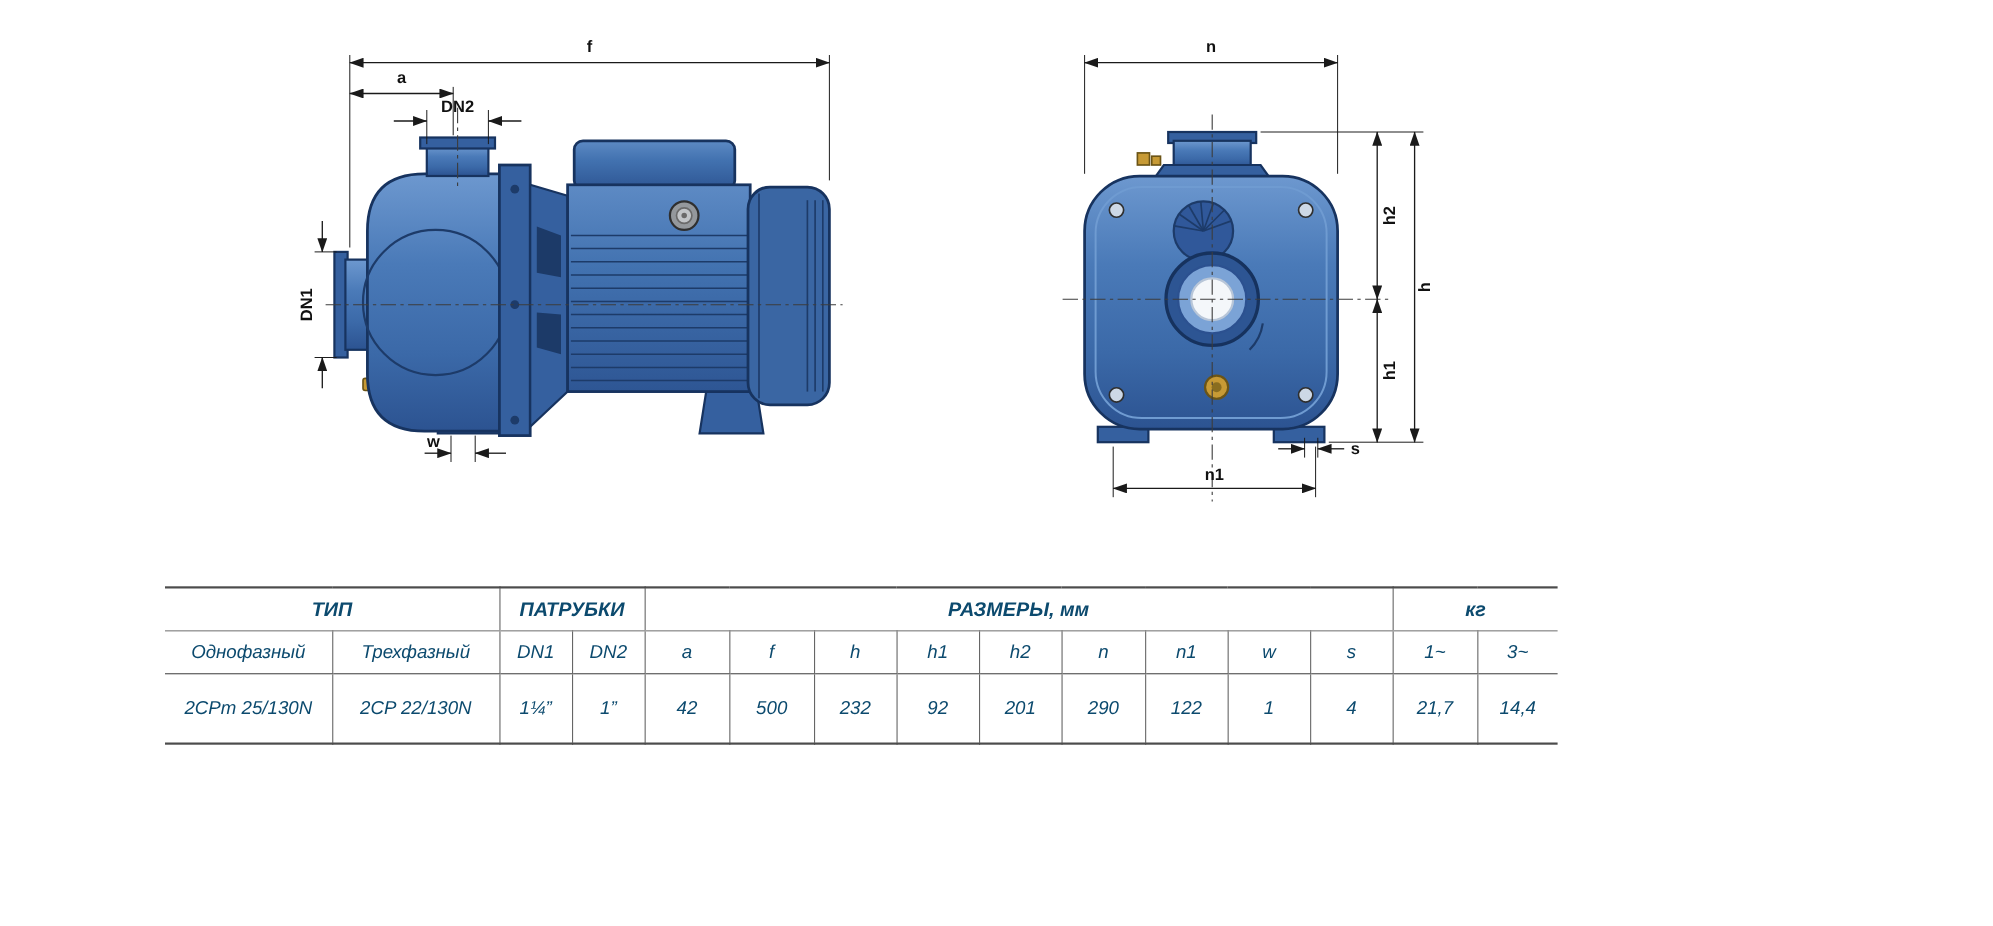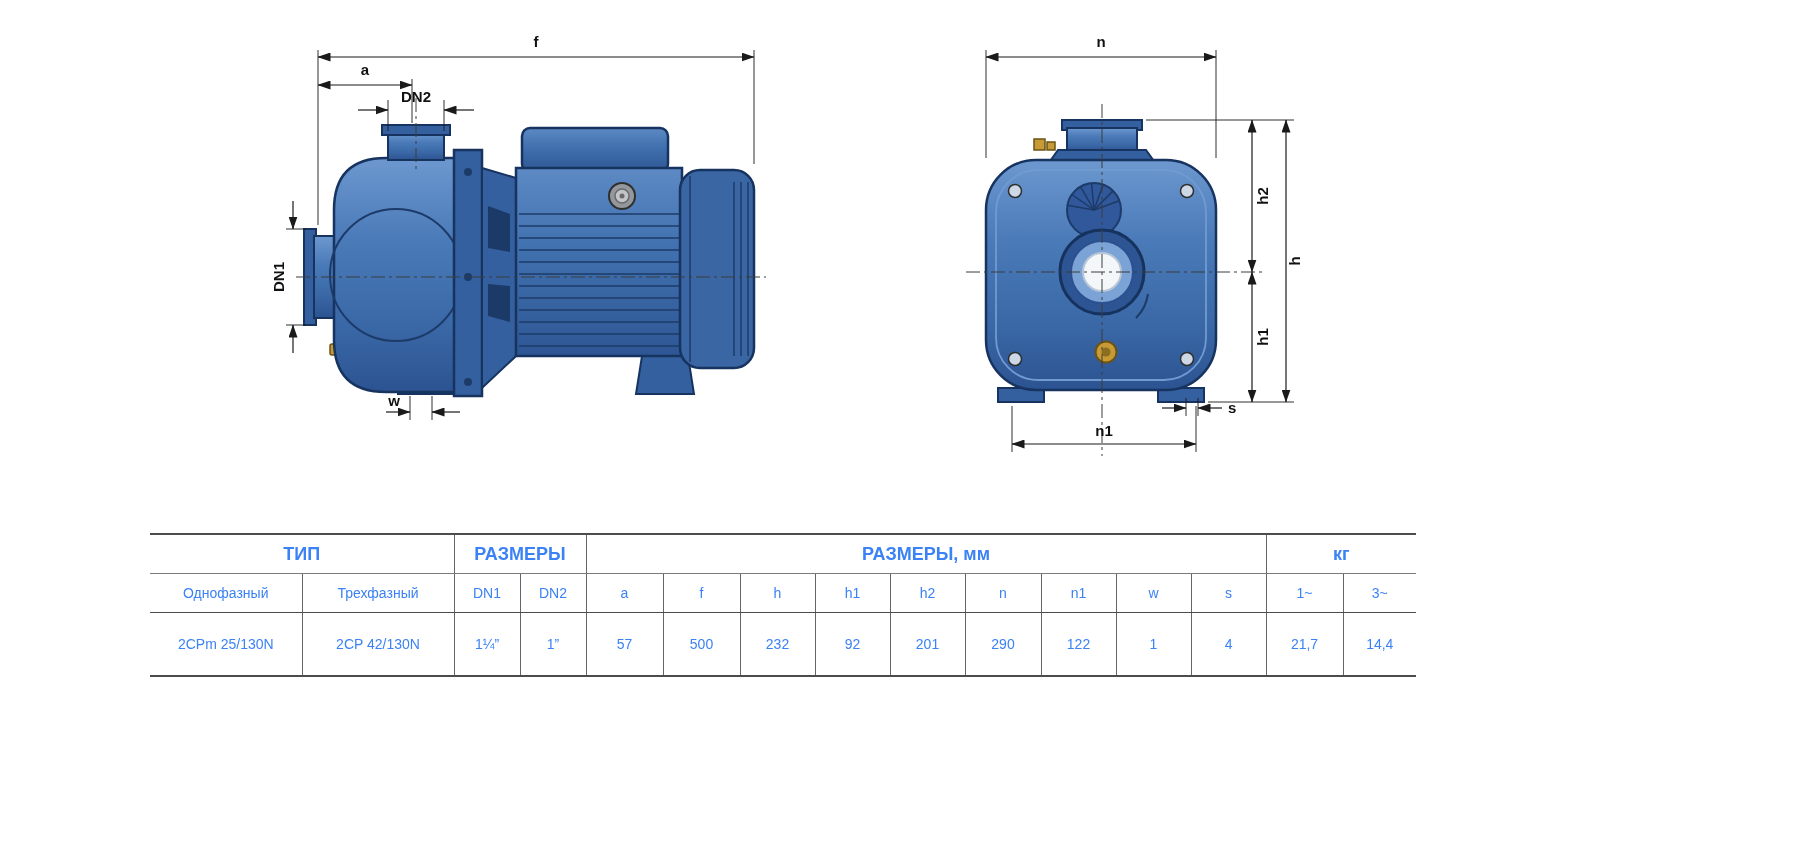--- a/index.html
+++ b/index.html
@@ -15,25 +15,26 @@
   .cl    { stroke:#3c3c3c; stroke-width:1; fill:none; stroke-dasharray:14 4 3 4; }
   .dimlabel { font:bold 15px "Liberation Sans", sans-serif; fill:#111; }
   .outline  { stroke:#17335f; }
   .detail   { stroke:#1d3b69; fill:none; }
 
   
   .table-wrap { position:absolute; left:150px; top:533px; width:1266px; }
   table.spec {
     border-collapse:collapse; table-layout:fixed; width:100%;
     border-top:2px solid #4c4c4c; border-bottom:2px solid #4c4c4c;
-    color:#3b82f6;
+    color:#0c4a6e;
+    font-style:italic;
   }
   table.spec th, table.spec td {
     text-align:center; vertical-align:middle; padding:0;
-    font-size:14px; font-weight:400; overflow:hidden; white-space:nowrap;
+    font-size:17px; font-weight:400; overflow:hidden; white-space:nowrap;
   }
   tr.group-row th { height:38px; font-size:18px; font-weight:700; border-bottom:1px solid #7a7a7a; }
   tr.col-row  th { height:38px; border-bottom:1.5px solid #4c4c4c; }
   tr.data-row td { height:62px; }
   tr.col-row th + th, tr.data-row td + td, tr.group-row th + th { border-left:1px solid #666; }
   .b { font-weight:700; }
 </style>
 </head>
 <body>
 
@@ -249,21 +250,21 @@
         <col style="width:76px">
         <col style="width:75px">
         <col style="width:75px">
         <col style="width:75px">
       <col style="width:77px">
         <col style="width:73px">
     </colgroup>
     <thead>
       <tr class="group-row">
         <th colspan="2">ТИП</th>
-        <th colspan="2">РАЗМЕРЫ</th>
+        <th colspan="2">ПАТРУБКИ</th>
         <th colspan="9">РАЗМЕРЫ, мм</th>
         <th colspan="2">кг</th>
       </tr>
       <tr class="col-row">
         <th class="b">Однофазный</th>
         <th class="b">Трехфазный</th>
         <th class="b">DN1</th>
         <th class="b">DN2</th>
         <th>a</th>
         <th>f</th>
@@ -274,24 +275,24 @@
         <th>n1</th>
         <th>w</th>
         <th>s</th>
         <th>1~</th>
         <th>3~</th>
       </tr>
     </thead>
     <tbody>
       <tr class="data-row">
         <td class="b">2CPm 25/130N</td>
-        <td class="b">2CP 42/130N</td>
+        <td class="b">2CP 22/130N</td>
         <td class="b">1¼”</td>
         <td class="b">1”</td>
-        <td>57</td>
+        <td>42</td>
         <td>500</td>
         <td>232</td>
         <td>92</td>
         <td>201</td>
         <td>290</td>
         <td>122</td>
         <td>1</td>
         <td>4</td>
         <td class="b">21,7</td>
         <td class="b">14,4</td>

